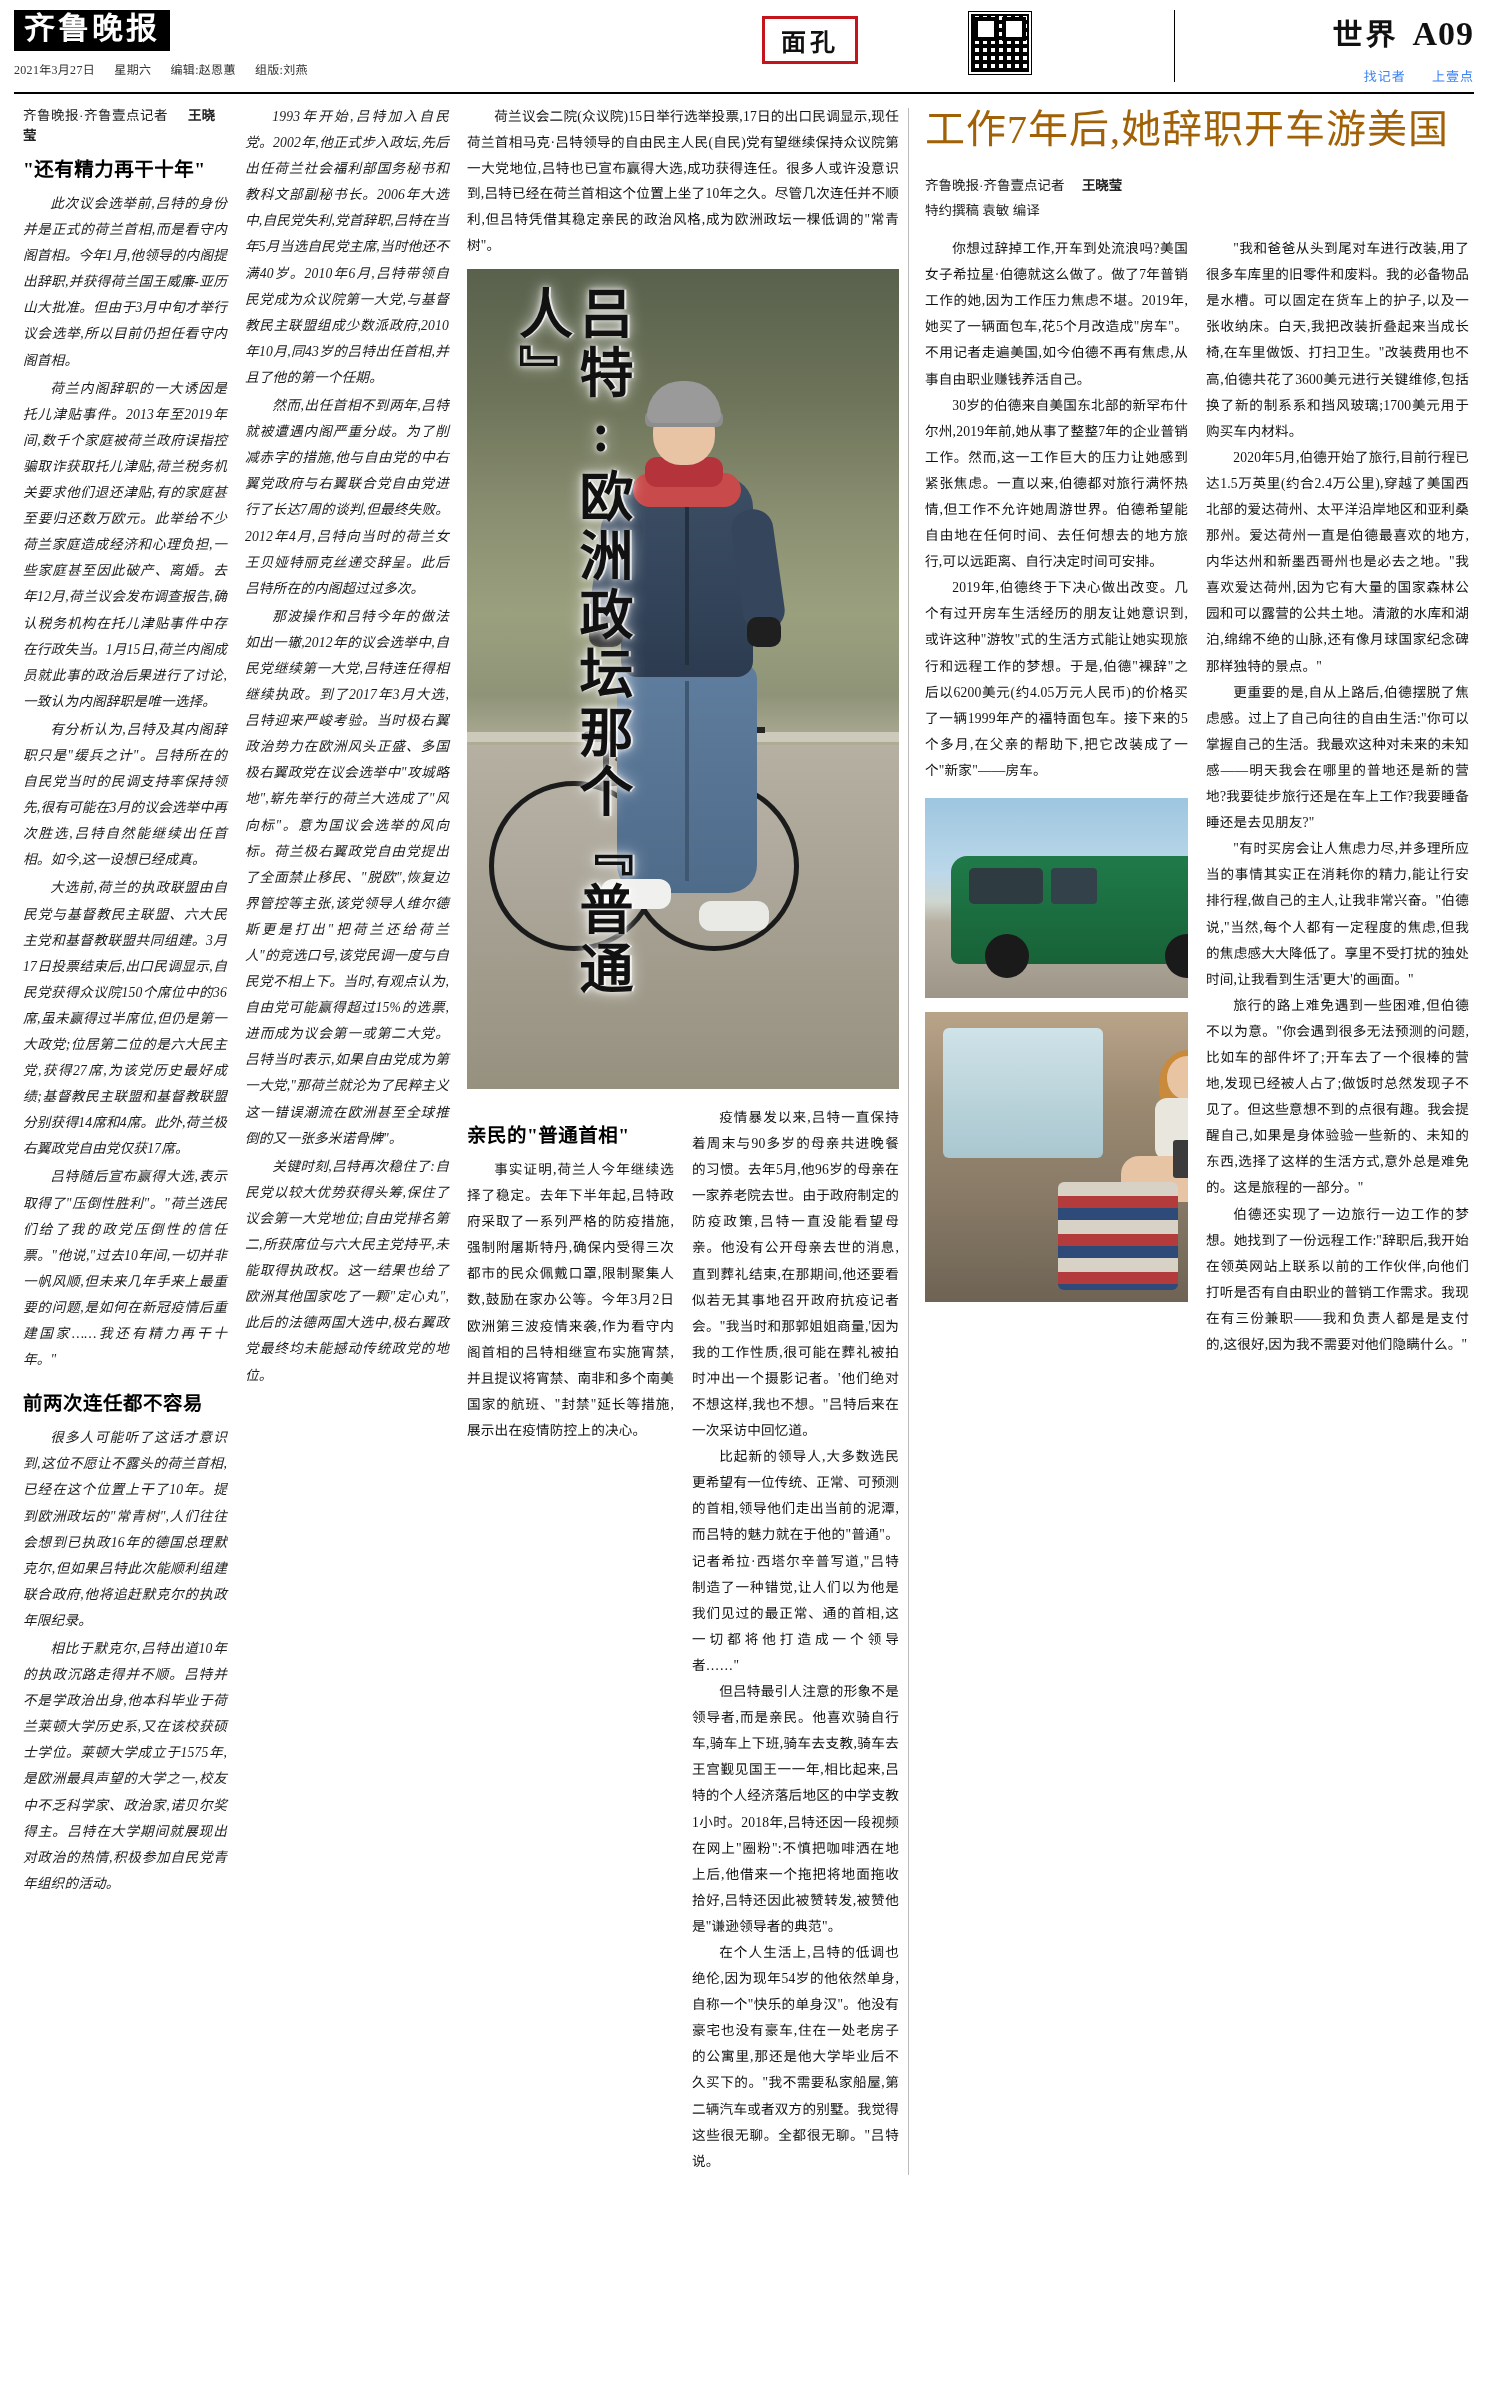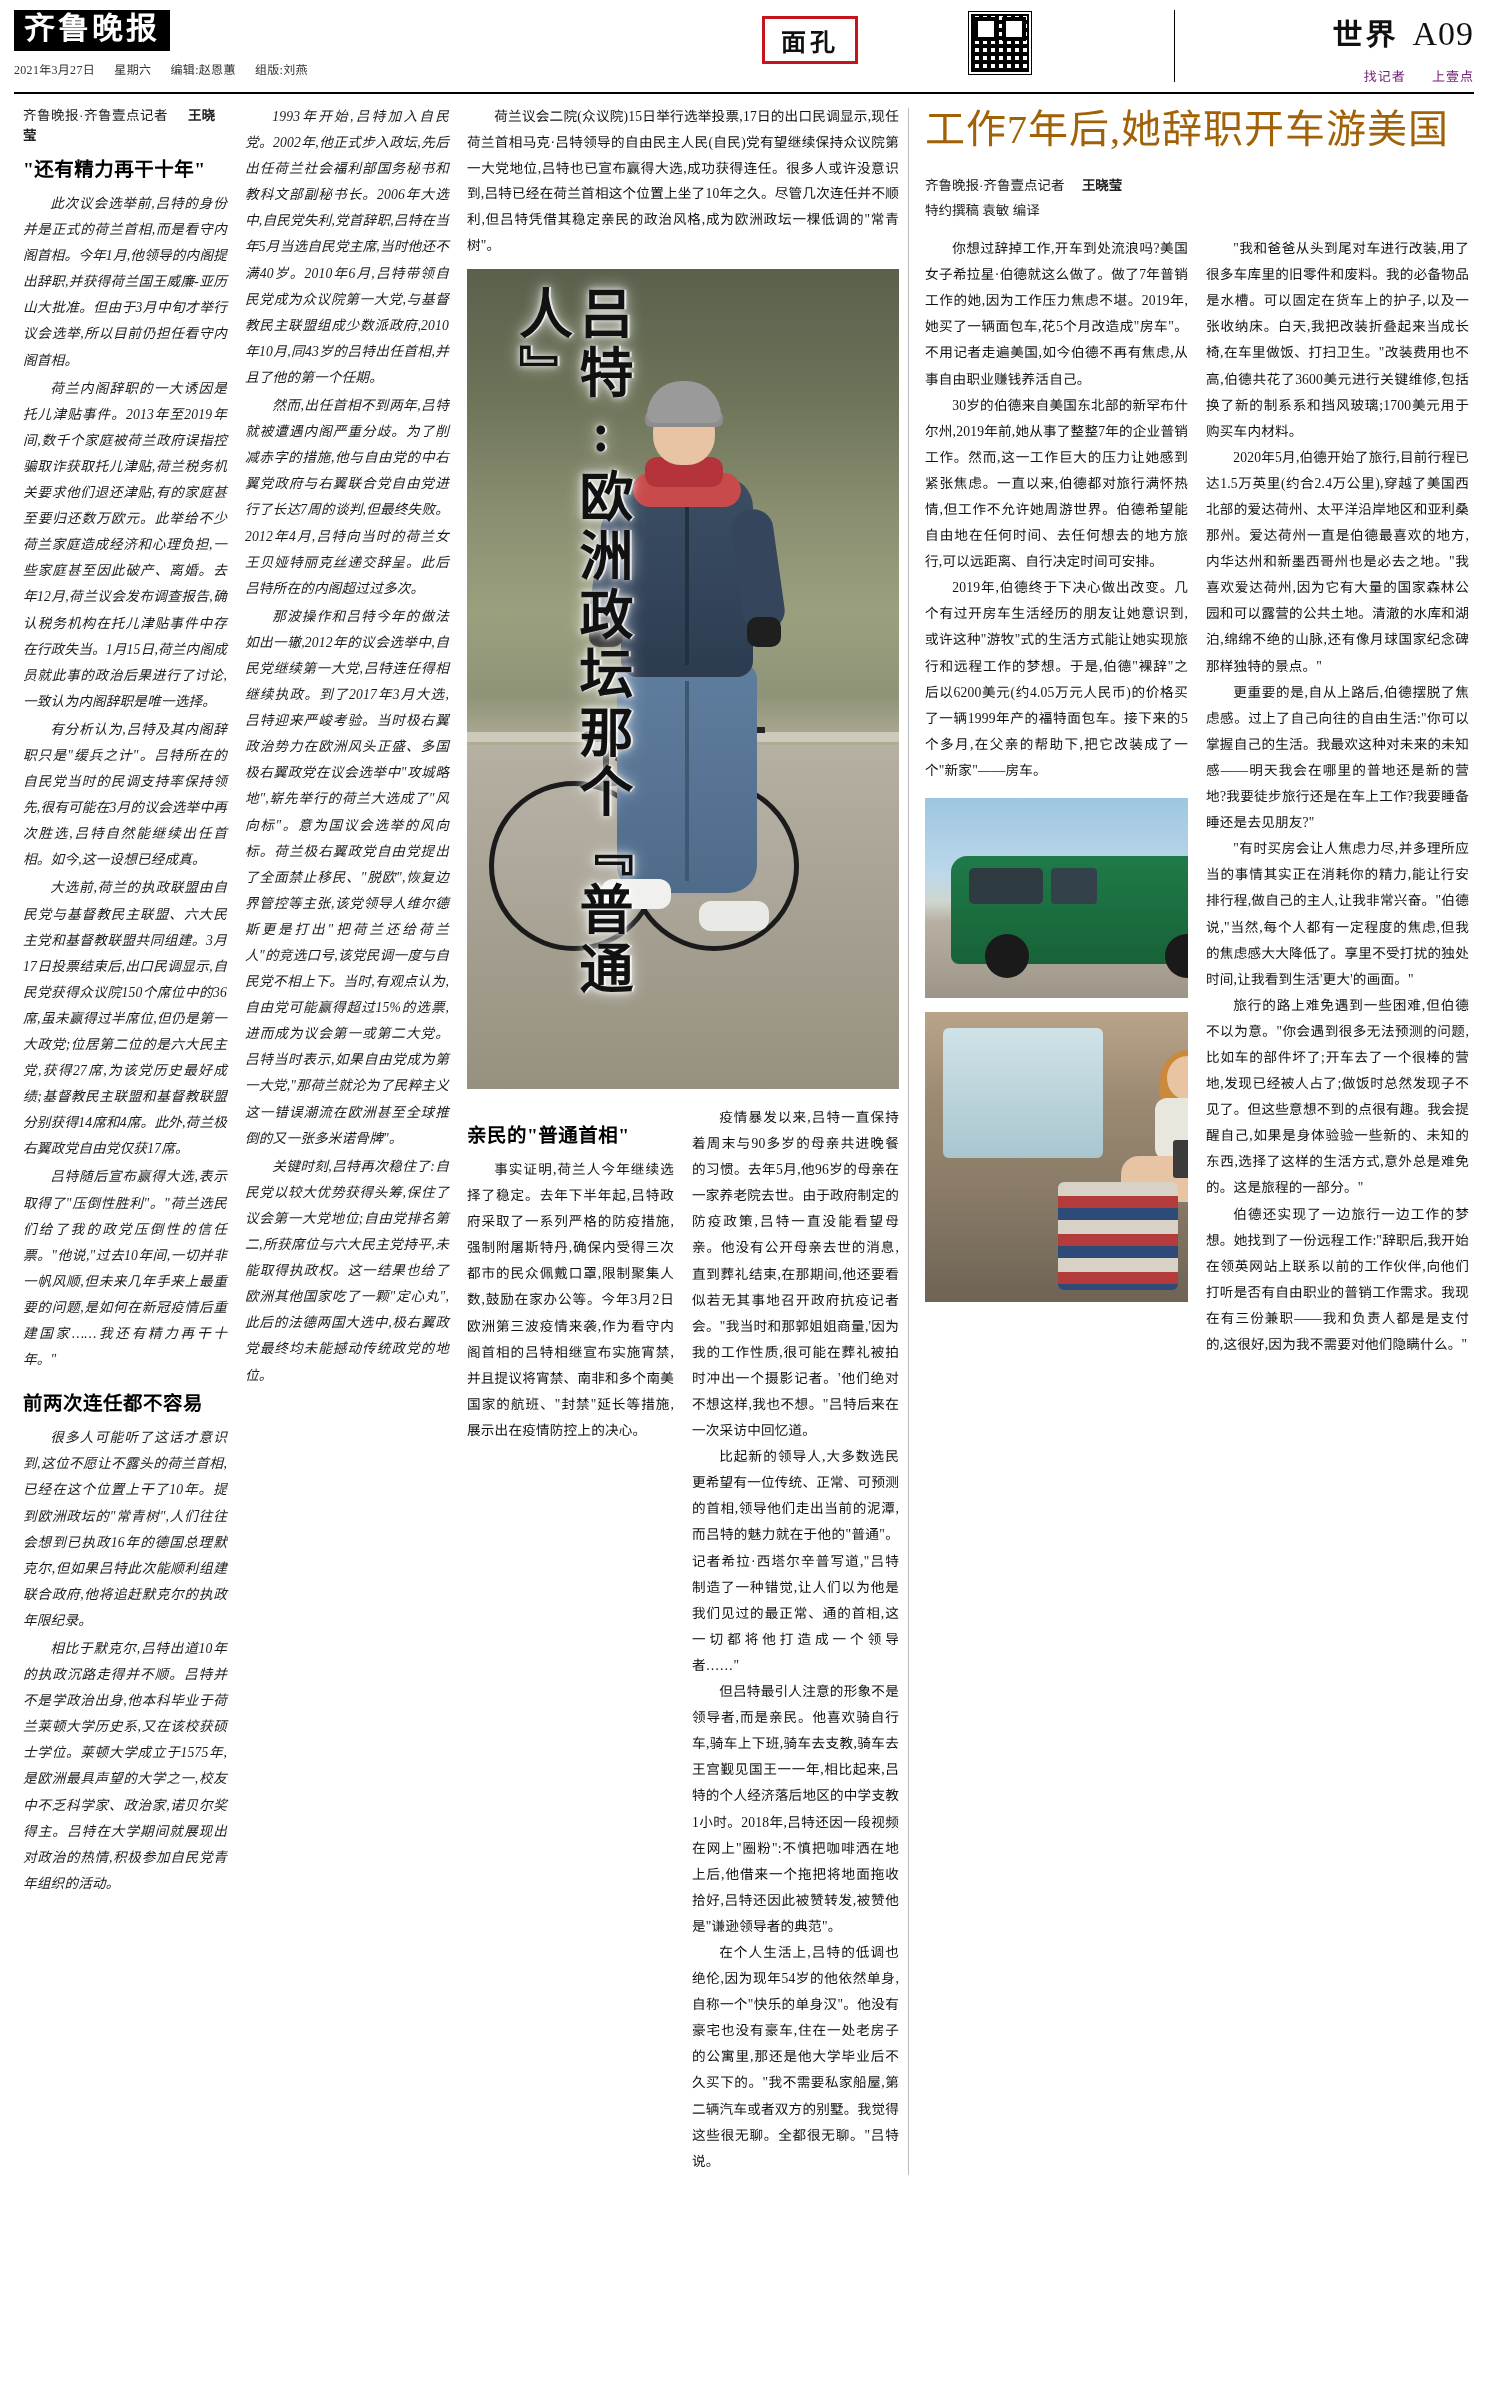--- a/index.html
+++ b/index.html
@@ -91,26 +91,26 @@
     position: relative;
     height: 72px;
   }
   .mast-right .sec-row {
     display: flex; align-items: baseline; justify-content: flex-end; gap: 14px;
   }
   .sec-name {
     font-size: 30px; font-weight: bold; letter-spacing: 3px;
   }
   .sec-page {
-    font-size: 34px; font-weight: normal; letter-spacing: 1px;
+    font-size: 34px; font-weight: bold; letter-spacing: 1px;
   }
   .mast-right .slogan {
     margin-top: 12px;
     font-size: 13px;
-    color: #701a75;
+    color: #3b82f6;
     letter-spacing: 1px;
   }
   .mast-right .slogan span { margin-left: 22px; }
 
   
   .content {
     display: flex;
     margin-top: 10px;
     gap: 0;
   }

